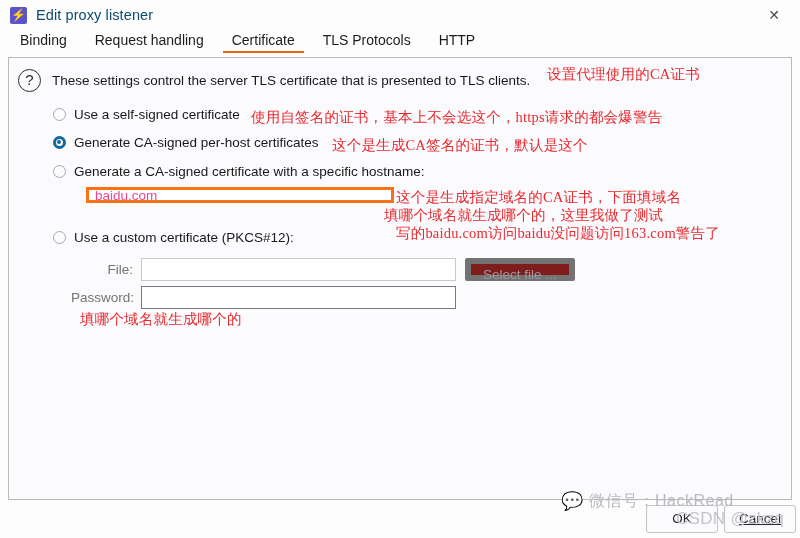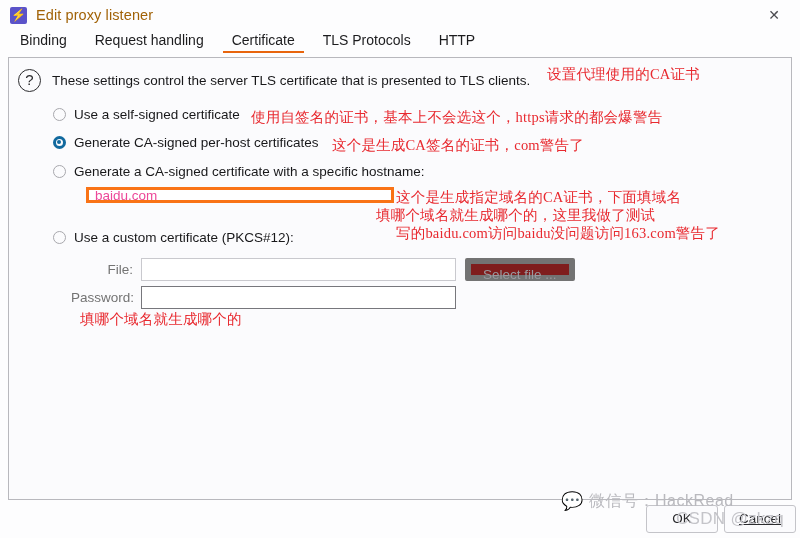--- a/index.html
+++ b/index.html
@@ -42,21 +42,21 @@
     height: 100%;
     color: #ffffff;
     font-size: 12px;
     line-height: 17px;
     text-align: center;
     font-weight: bold;
   }
   .title-text {
     margin-left: 9px;
     font-size: 14.5px;
-    color: #a16207;
+    color: #0c4a6e;
     letter-spacing: .1px;
   }
   .close-btn {
     position: absolute;
     right: 8px;
     top: 3px;
     width: 36px;
     height: 24px;
     display: flex;
     align-items: center;
@@ -335,24 +335,24 @@
     <span class="field-label" style="width:62px;">Password:</span>
     <input class="text-input enabled" type="password" style="margin-left: 8px; width: 315px; height: 23px;" value="">
   </div>
 
 </div>
 
 <div class="anno" style="left:547px; top:65px;">设置代理使用的CA证书</div>
 
 <div class="anno" style="left:251px; top:108px;">使用自签名的证书，基本上不会选这个，https请求的都会爆警告</div>
 
-<div class="anno" style="left:332px; top:136px;">这个是生成CA签名的证书，com警告了</div>
+<div class="anno" style="left:332px; top:136px;">这个是生成CA签名的证书，默认是这个</div>
 
 <div class="anno block" style="left:396px; top:189px;text-align:center;">这个是生成指定域名的CA证书，下面填域名</div>
-<div class="anno block" style="left:376px; top:207px;">填哪个域名就生成哪个的，这里我做了测试</div>
+<div class="anno block" style="left:384px; top:207px;">填哪个域名就生成哪个的，这里我做了测试</div>
 <div class="anno block" style="left:396px; top:225px;">写的baidu.com访问baidu没问题访问163.com警告了</div>
 
 <div class="anno" style="left:80px; top:310px;">填哪个域名就生成哪个的</div>
 
 <div class="footer-btn" style="left:646px; top:505px;">OK</div>
 <div class="footer-btn" style="left:724px; top:505px;text-decoration:underline;">Cancel</div>
 
 <div class="wm-chat-icon">💬</div>
 <div class="wm-wechat">微信号：HackRead</div>
 <div class="wm-csdn">CSDN @zkzq</div>

